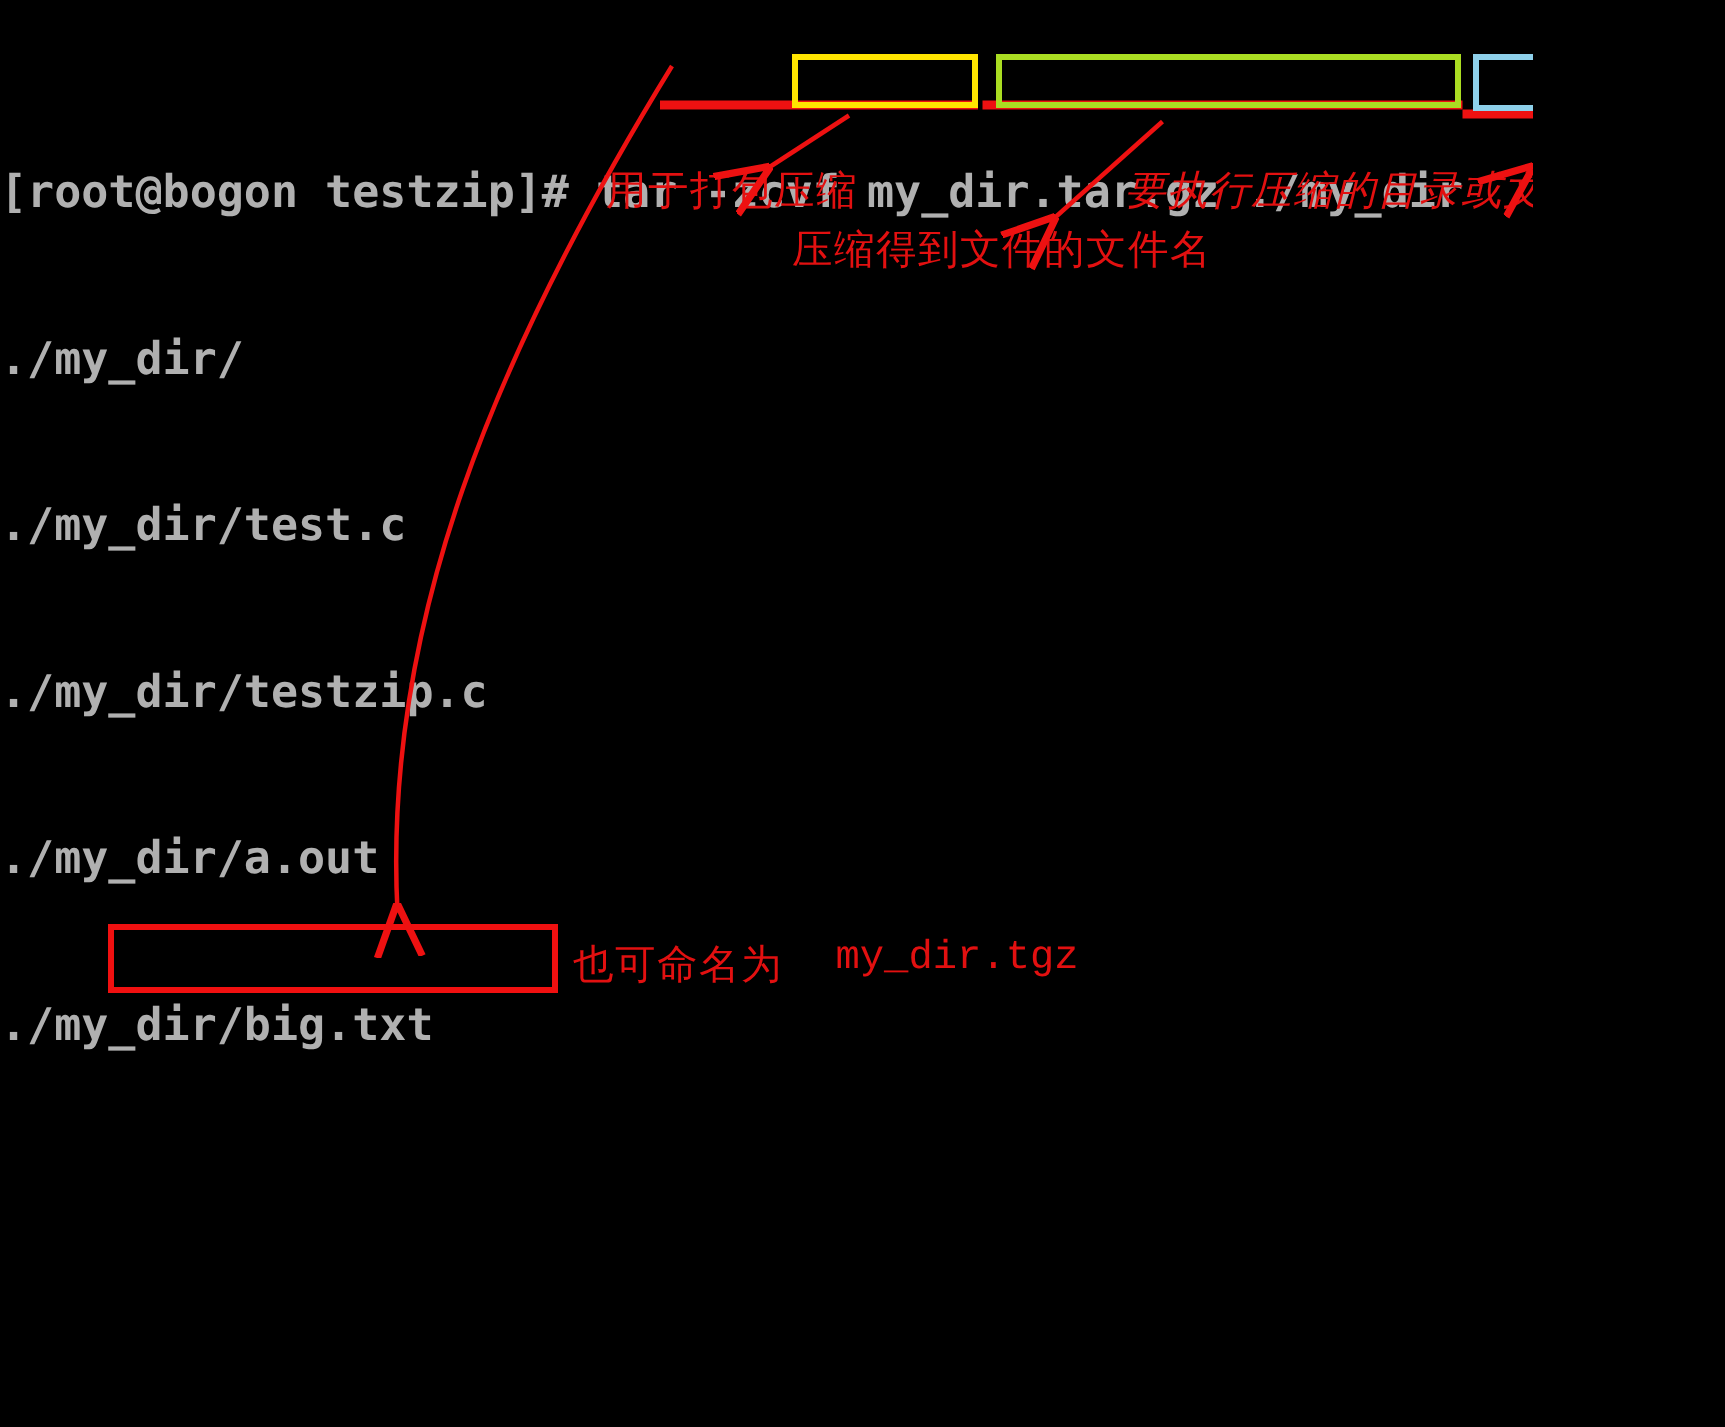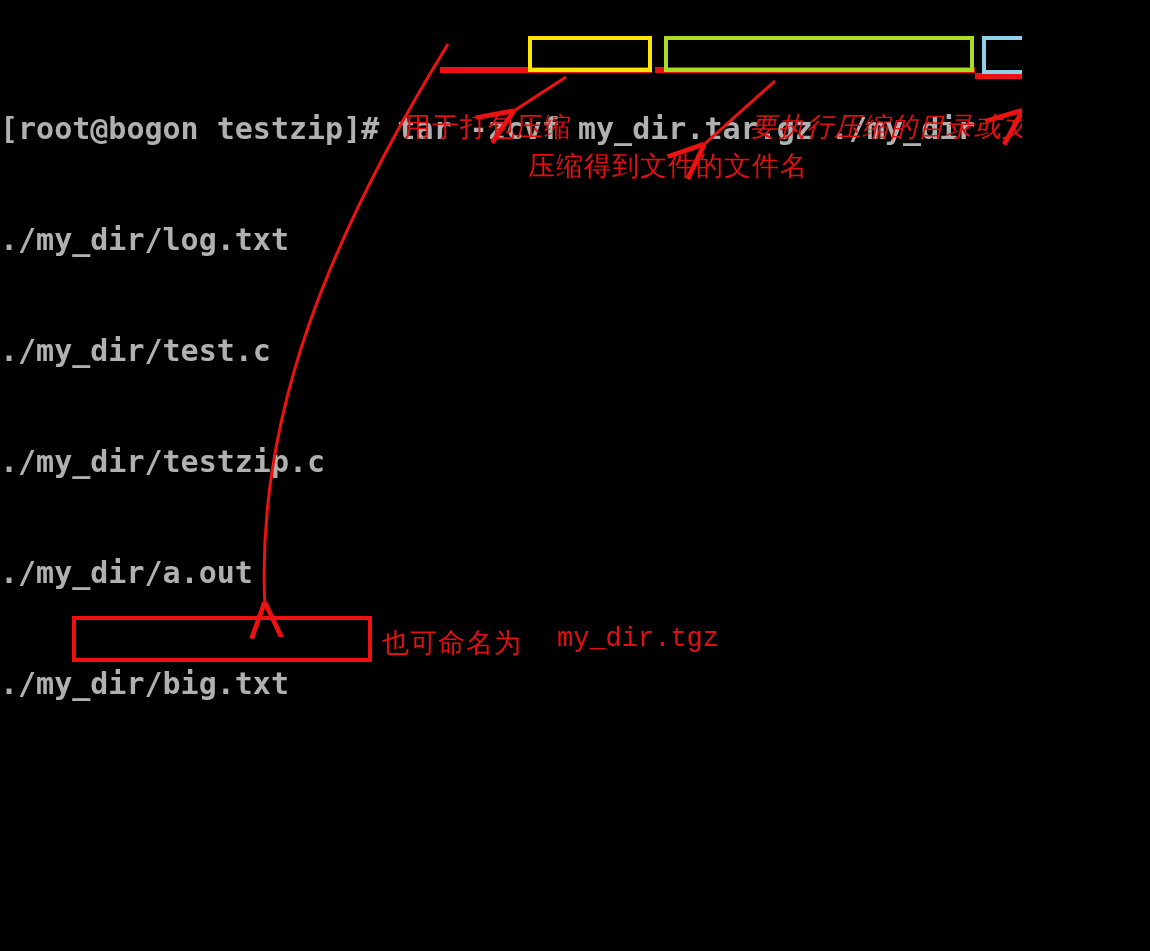--- a/index.html
+++ b/index.html
@@ -85,21 +85,21 @@
     pointer-events: none;
   }
 </style>
 </head>
 <body>
 
 <div id="screen">
 
   <div class="term">
     <div class="line">[root@bogon testzip]# tar -zcvf my_dir.tar.gz ./my_dir</div>
-    <div class="line">./my_dir/log.txt</div>
+    <div class="line">./my_dir/</div>
     <div class="line">./my_dir/test.c</div>
     <div class="line">./my_dir/testzip.c</div>
     <div class="line">./my_dir/a.out</div>
     <div class="line">./my_dir/big.txt</div>
     
     
     
     
     
     

